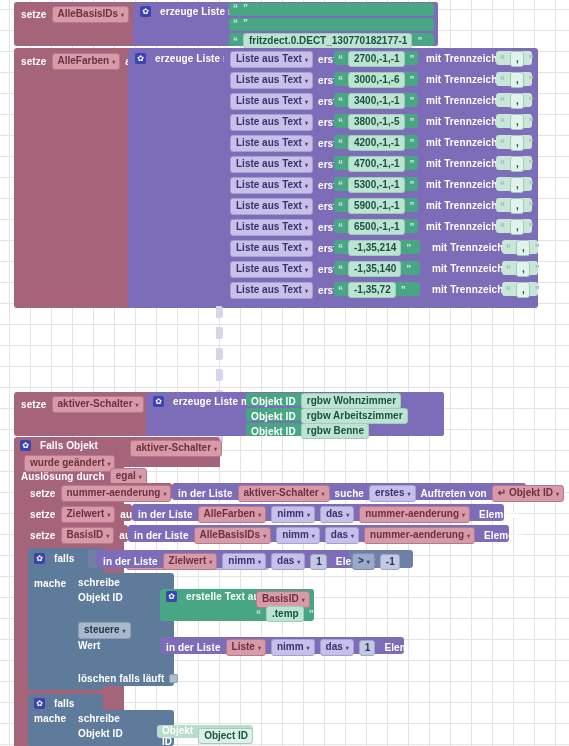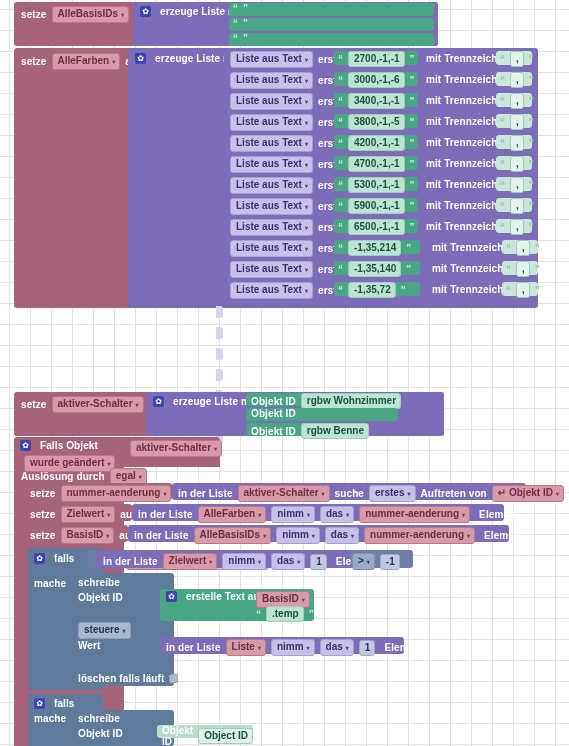--- a/index.html
+++ b/index.html
@@ -86,20 +86,21 @@
     </div>
     <div class="blk b-text" style="left:96px; top:16px; width:205px; height:13px;">
       <div class="row" style="left:4px; top:0px;">
         <span class="quote">“</span>
         <span class="quote">”</span>
       </div>
     </div>
     <div class="blk b-text" style="left:96px; top:31px; width:205px; height:13px;">
       <div class="row" style="left:4px; top:0px;">
         <span class="quote">“</span>
+        <span class="fld chip-text">fritzdect.0.DECT_130770182177-1</span>
         <span class="quote">”</span>
       </div>
     </div>
   </div>
 
   <div class="blk b-set" style="left:14px; top:48px; width:210px; height:260px;">
     <div class="row" style="left:7px; top:5px;">
       <span class="lbl">setze</span>
       <span class="fld chip-var">
         <span>AlleFarben</span><span class="caret">▾</span>
@@ -417,20 +418,21 @@
     </div>
     <div class="blk b-text" style="left:100px; top:1px; width:149px; height:13px;">
       <div class="row" style="left:5px; top:0px;">
         <span class="lbl">Objekt ID</span>
         <span class="fld chip-text">rgbw Wohnzimmer</span>
       </div>
     </div>
     <div class="blk b-text" style="left:100px; top:16px; width:152px; height:13px;">
       <div class="row" style="left:5px; top:0px;">
         <span class="lbl">Objekt ID</span>
+        <span class="fld chip-text">rgbw Arbeitszimmer</span>
       </div>
     </div>
     <div class="blk b-text" style="left:100px; top:31px; width:112px; height:13px;">
       <div class="row" style="left:5px; top:0px;">
         <span class="lbl">Objekt ID</span>
         <span class="fld chip-text">rgbw Benne</span>
       </div>
     </div>
   </div>
 

